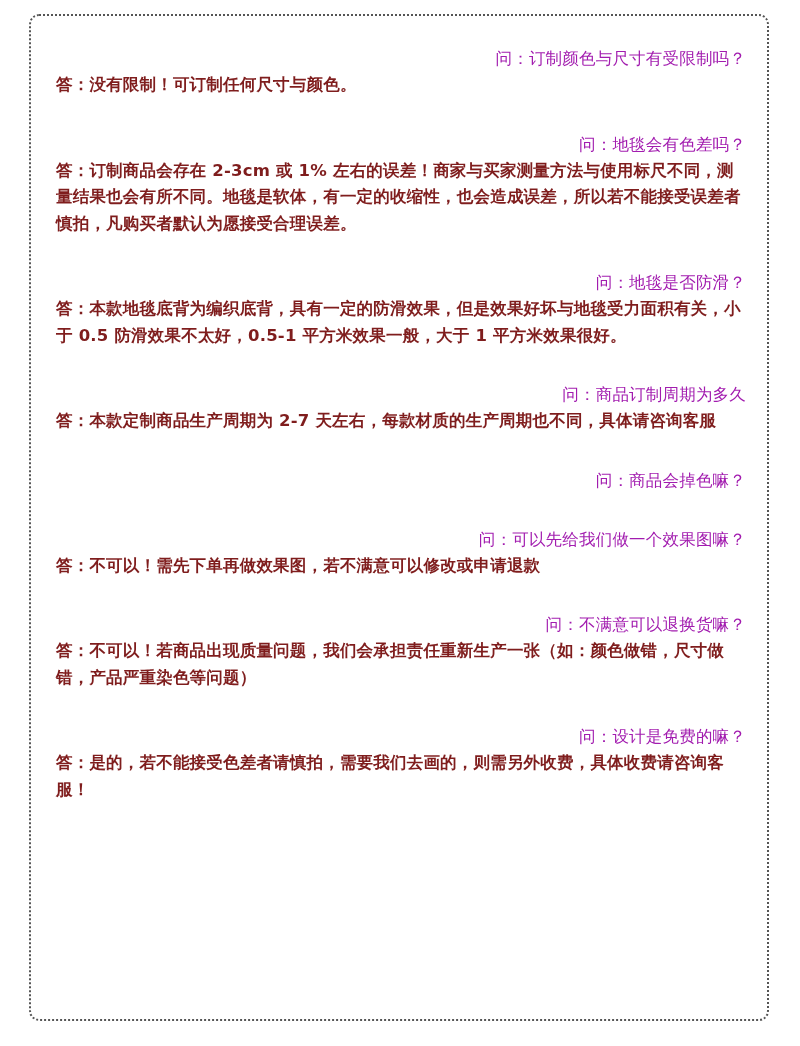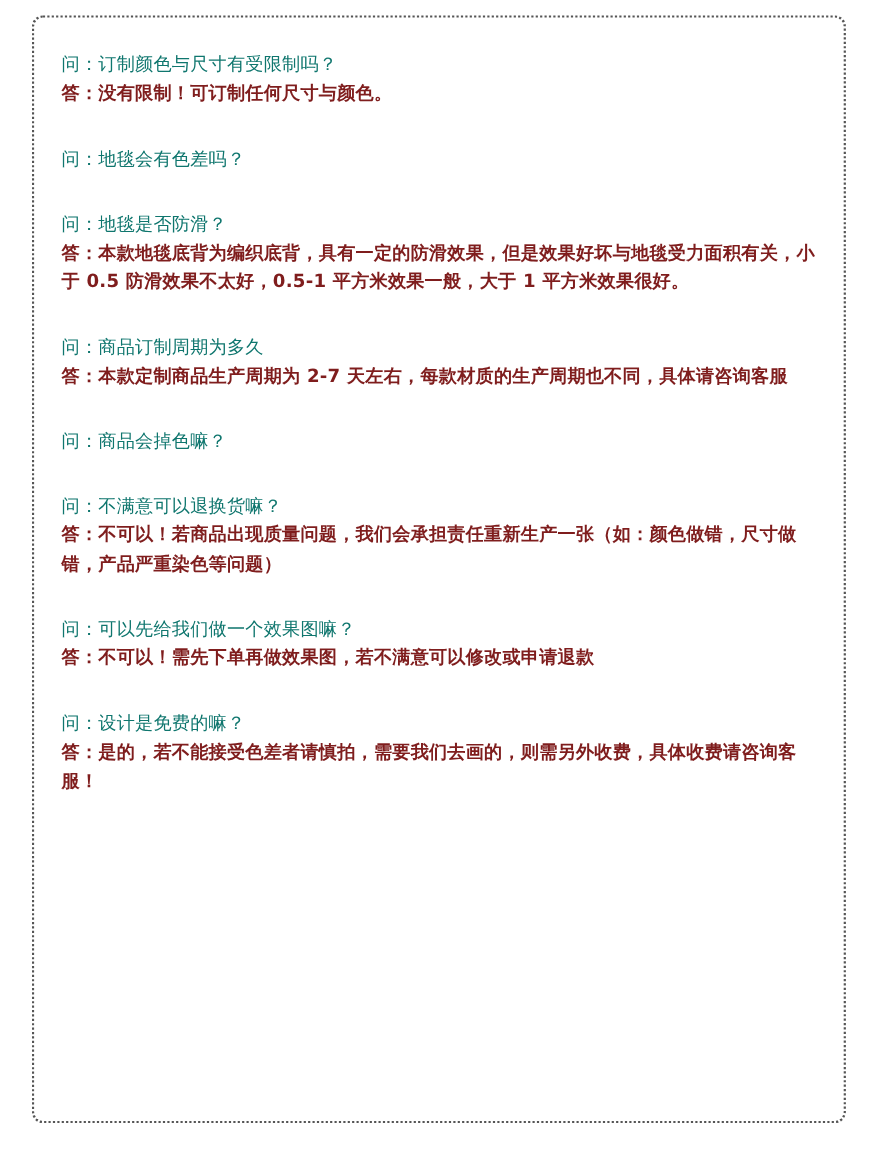--- a/index.html
+++ b/index.html
@@ -4,52 +4,53 @@
 <style>
   html, body { margin: 0; padding: 0; background: #ffffff; }
   body { width: 800px; height: 1046px; position: relative; overflow: hidden;
          font-family: "DejaVu Sans", "Liberation Sans", sans-serif; }
   .frame {
     position: absolute; left: 29px; top: 14px; width: 740px; height: 1007px;
     border: 2px dotted #555555; border-radius: 10px; box-sizing: border-box;
   }
   .faq { position: absolute; left: 56px; top: 46px; width: 690px; }
   .item { margin-bottom: 33px; }
-  .q { color: #0f766e; font-size: 16.5px; line-height: 26px; letter-spacing: 0.2px; }
+  .q { color: #a21caf; font-size: 16.5px; line-height: 26px; letter-spacing: 0.2px; text-align: right; }
   .a { color: #7f1d1d; font-size: 16.5px; line-height: 26.5px; font-weight: 600; letter-spacing: 0.2px; }
 </style>
 </head>
 <body>
 
 <div class="frame"></div>
 
 <div class="faq">
   <div class="item">
     <div class="q">问：订制颜色与尺寸有受限制吗？</div>
     <div class="a">答：没有限制！可订制任何尺寸与颜色。</div>
   </div>
   <div class="item">
     <div class="q">问：地毯会有色差吗？</div>
+    <div class="a">答：订制商品会存在 2-3cm 或 1% 左右的误差！商家与买家测量方法与使用标尺不同，测量结果也会有所不同。地毯是软体，有一定的收缩性，也会造成误差，所以若不能接受误差者慎拍，凡购买者默认为愿接受合理误差。</div>
   </div>
   <div class="item">
     <div class="q">问：地毯是否防滑？</div>
     <div class="a">答：本款地毯底背为编织底背，具有一定的防滑效果，但是效果好坏与地毯受力面积有关，小于 0.5 防滑效果不太好，0.5-1 平方米效果一般，大于 1 平方米效果很好。</div>
   </div>
   <div class="item">
     <div class="q">问：商品订制周期为多久</div>
     <div class="a">答：本款定制商品生产周期为 2-7 天左右，每款材质的生产周期也不同，具体请咨询客服</div>
   </div>
   <div class="item">
     <div class="q">问：商品会掉色嘛？</div>
   </div>
   <div class="item">
+    <div class="q">问：可以先给我们做一个效果图嘛？</div>
+    <div class="a">答：不可以！需先下单再做效果图，若不满意可以修改或申请退款</div>
+  </div>
+  <div class="item">
     <div class="q">问：不满意可以退换货嘛？</div>
     <div class="a">答：不可以！若商品出现质量问题，我们会承担责任重新生产一张（如：颜色做错，尺寸做错，产品严重染色等问题）</div>
-  </div>
-  <div class="item">
-    <div class="q">问：可以先给我们做一个效果图嘛？</div>
-    <div class="a">答：不可以！需先下单再做效果图，若不满意可以修改或申请退款</div>
   </div>
   <div class="item">
     <div class="q">问：设计是免费的嘛？</div>
     <div class="a">答：是的，若不能接受色差者请慎拍，需要我们去画的，则需另外收费，具体收费请咨询客服！</div>
   </div>
 </div>
 
 </body></html>

